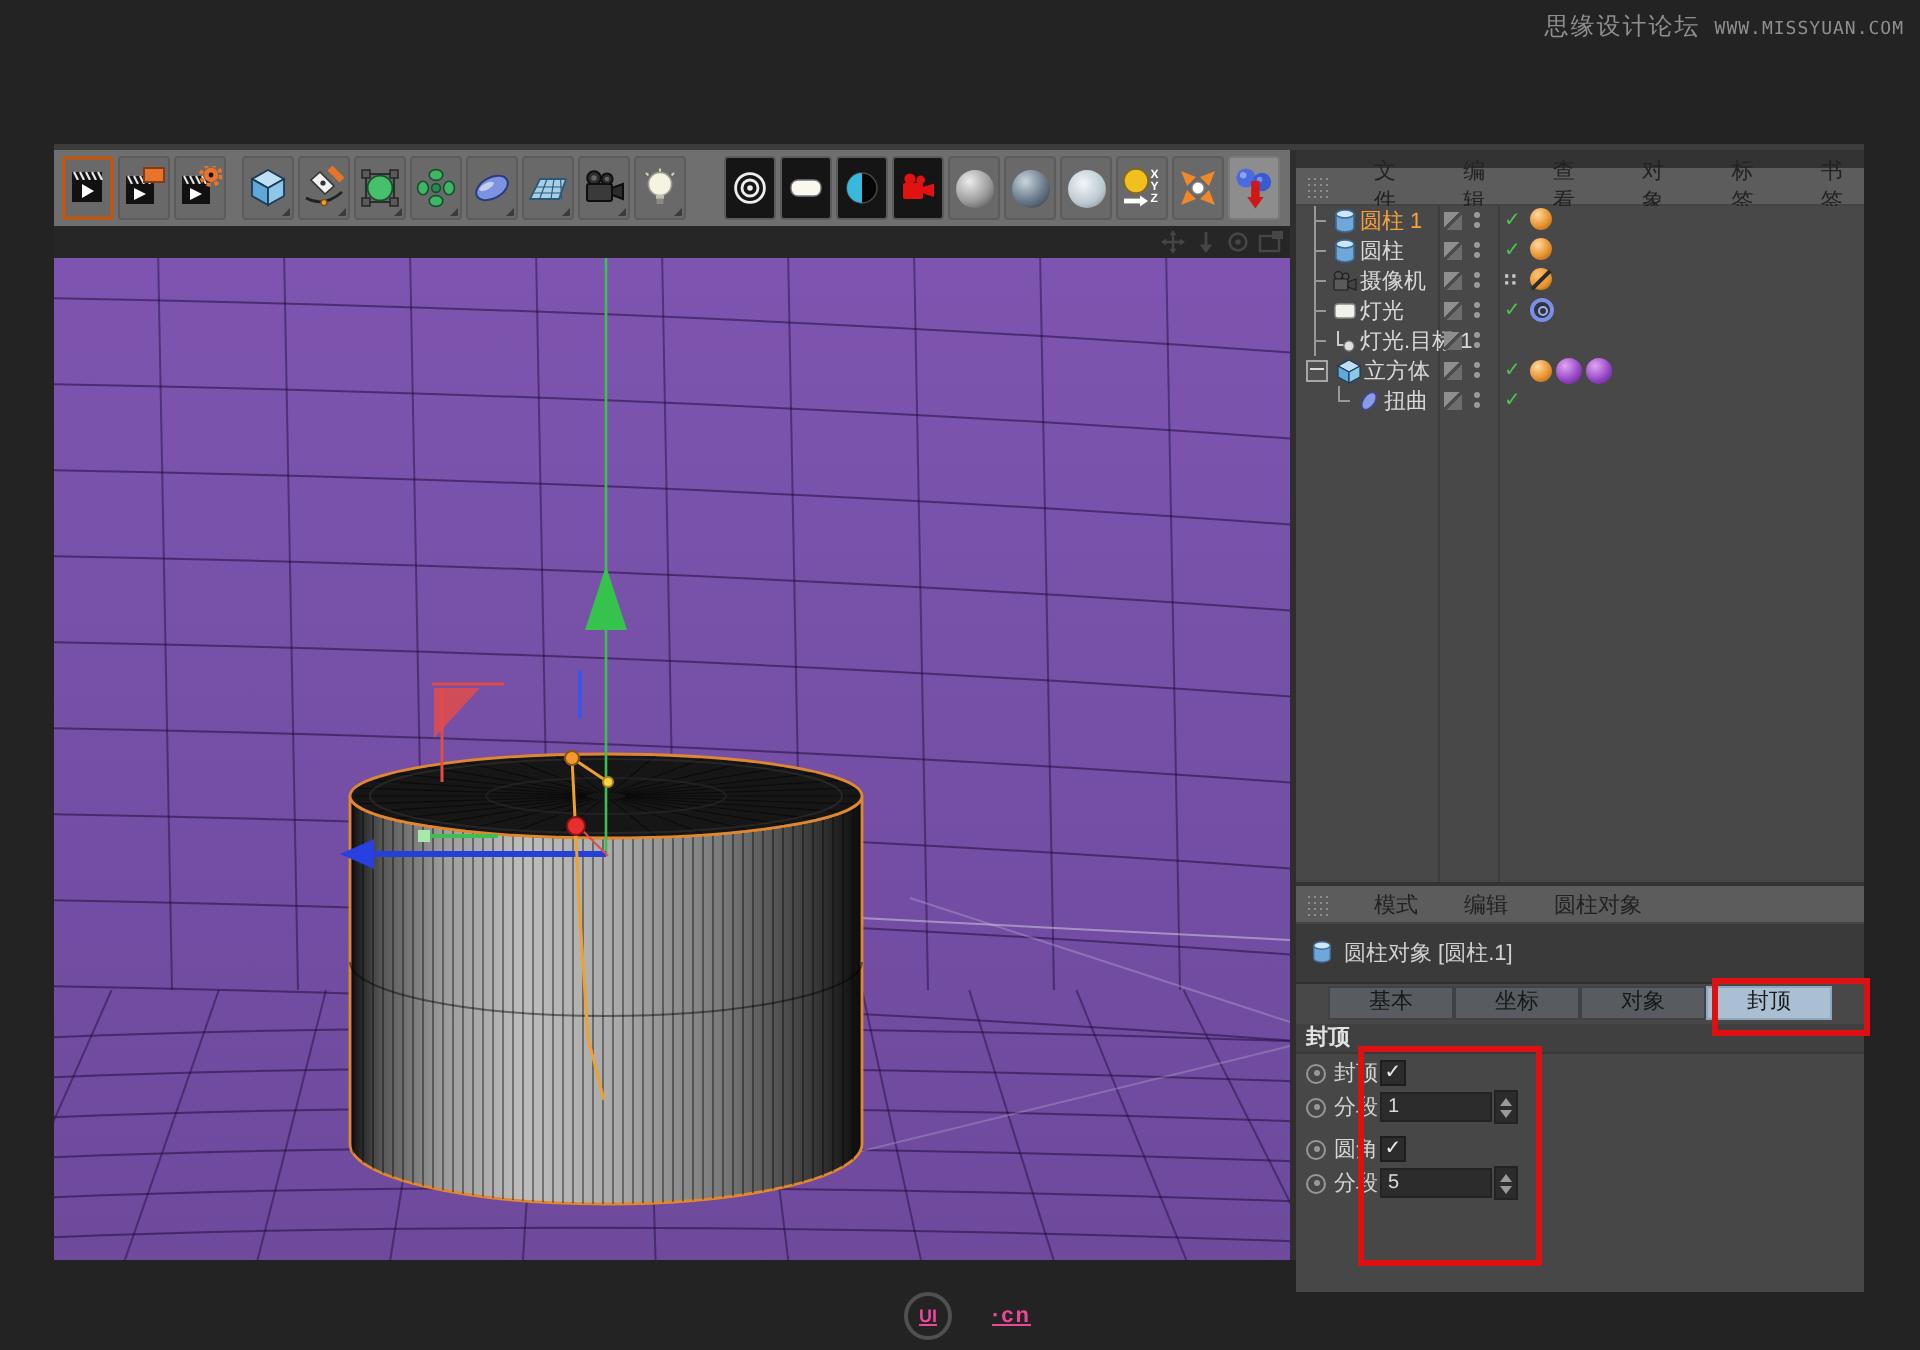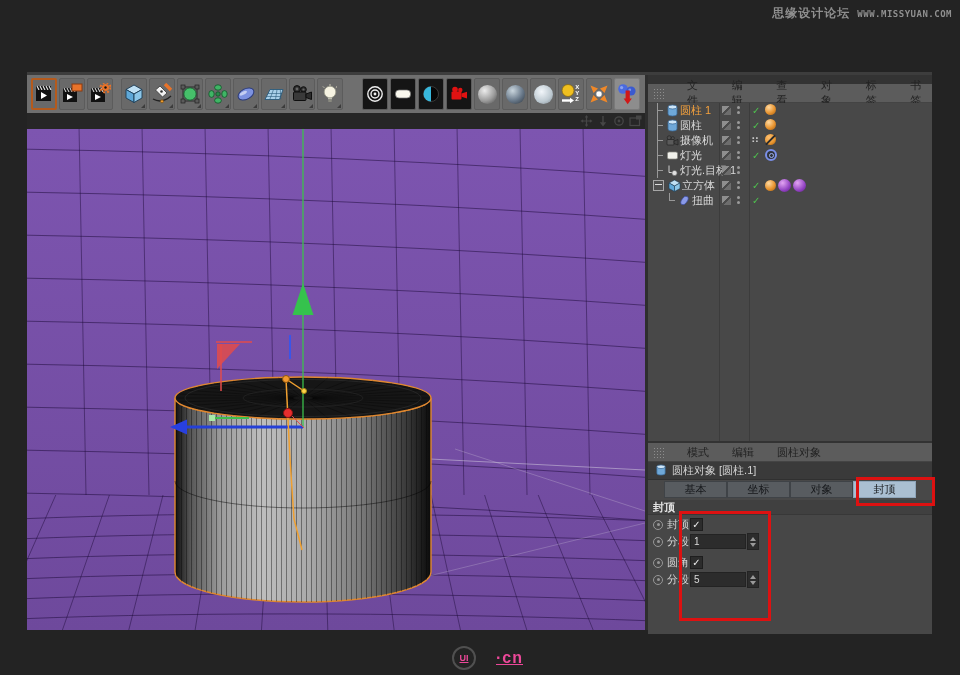--- a/index.html
+++ b/index.html
@@ -1,26 +1,26 @@
 <!DOCTYPE html>
 <html><head>
 <meta charset="utf-8">
 <style>
   html,body{margin:0;padding:0;background:#212121;}
   #stage{position:relative;width:960px;height:675px;background:#232323;overflow:hidden;
          font-family:"Liberation Sans","DejaVu Sans",sans-serif;-webkit-font-smoothing:antialiased;}
   
   .watermark{position:absolute;top:5px;right:8px;color:#8f8f8f;font-family:"DejaVu Sans Mono",monospace;
-             font-weight:bold;display:flex;align-items:baseline;gap:7px;}
+             font-weight:normal;display:flex;align-items:baseline;gap:7px;}
   .watermark .wm-big{font-size:12px;letter-spacing:1px;}
   .watermark .wm-small{font-size:9px;letter-spacing:0.5px;}
   .footer-logo{position:absolute;left:452px;top:646px;display:flex;align-items:center;gap:20px;color:#ec4899;text-decoration:underline;}
   .footer-logo .circ{width:20px;height:20px;border:2.5px solid #505050;border-radius:50%;
                      display:flex;align-items:center;justify-content:center;font-size:9px;font-weight:bold;}
-  .footer-logo .suffix{font-size:16px;font-weight:bold;letter-spacing:1px;}
+  .footer-logo .suffix{font-size:11px;font-weight:bold;letter-spacing:1px;}
   
   #app{position:absolute;left:27px;top:72px;width:905px;height:558px;background:#2e2e2e;border-top:3px solid #3d3d3d;box-sizing:border-box;}
   .left-col{position:absolute;left:0;top:0;width:618px;height:555px;}
   .right-col{position:absolute;left:621px;top:0;width:284px;height:555px;background:#484848;}
   
   .toolbar{height:38px;background:#6f6f6f;display:flex;align-items:center;padding-left:3px;box-sizing:border-box;}
   .tb-btn{width:26px;height:32px;margin:0 1px;background:#696969;border:1px solid #5c5c5c;border-radius:2px;
           display:flex;align-items:center;justify-content:center;position:relative;box-sizing:border-box;flex:none;}
   .tb-btn.active{border:2px solid #b55a1c;}
   .tb-btn.dark{background:#151515;}
@@ -69,21 +69,21 @@
   .tag.phong{background:radial-gradient(circle at 35% 30%,#ffd9a0,#e89430 55%,#a05a10);}
   .tag.protect{background:radial-gradient(circle at 35% 30%,#ffc070,#e8952e 60%,#9a5208);}
   .tag.protect::after{content:'';position:absolute;left:-1px;top:4.5px;width:13px;height:2px;background:#2b2b2b;transform:rotate(-45deg);}
   .tag.targettag{border:2px solid #7a8fe8;width:8px;height:8px;background:#30343c;}
   .tag.targettag::after{content:'';position:absolute;left:1.5px;top:1.5px;width:5px;height:5px;border-radius:50%;border:1px solid #9fb0f0;box-sizing:border-box;}
   .tag.comp{border-radius:2px;background:#e8952e;}
   .tag.comp::after{content:'';position:absolute;left:1px;top:4px;width:9px;height:3px;background:#7a4208;}
   .tag.matwhite{width:13px;height:13px;background:radial-gradient(circle at 35% 30%,#ffffff,#d2d2d2 60%,#8e8e8e);}
   .tag.matpurple{width:13px;height:13px;background:radial-gradient(circle at 35% 30%,#e2a4f2,#9243c2 60%,#5a1a80);}
   .am-sep{height:2px;background:#333;}
-  .am-title{height:18px;background:#3a3a3a;display:flex;align-items:center;gap:4px;padding-left:5px;
+  .am-title{height:30px;background:#3a3a3a;display:flex;align-items:center;gap:4px;padding-left:5px;
             font-size:11px;color:#d2d2d2;border-bottom:1px solid #303030;box-sizing:border-box;}
   .am-tabs{height:20px;background:#484848;display:flex;gap:0;padding:1px 16px 2px;box-sizing:border-box;position:relative;}
   .tab{flex:1;background:#585c60;border:1px solid #3f4347;color:#16181b;font-size:11px;text-align:center;line-height:15px;}
   .tab.active{background:#aabfd2;border-color:#8fa6bb;}
   .am-props{position:relative;height:134px;background:#474747;}
   .sec-head{height:14px;background:#404040;border-bottom:1px solid #383838;font-size:11px;font-weight:bold;
             color:#e3e3e3;padding-left:5px;line-height:14px;}
   .prop-row{position:absolute;left:0;width:100%;height:15px;display:flex;align-items:center;font-size:11px;color:#d5d5d5;}
   .key{width:8px;height:8px;border-radius:50%;border:1px solid #979797;margin:0 4px 0 5px;position:relative;flex:none;box-sizing:content-box;}
   .key::after{content:'';position:absolute;left:2.5px;top:2.5px;width:3px;height:3px;border-radius:50%;background:#979797;}

